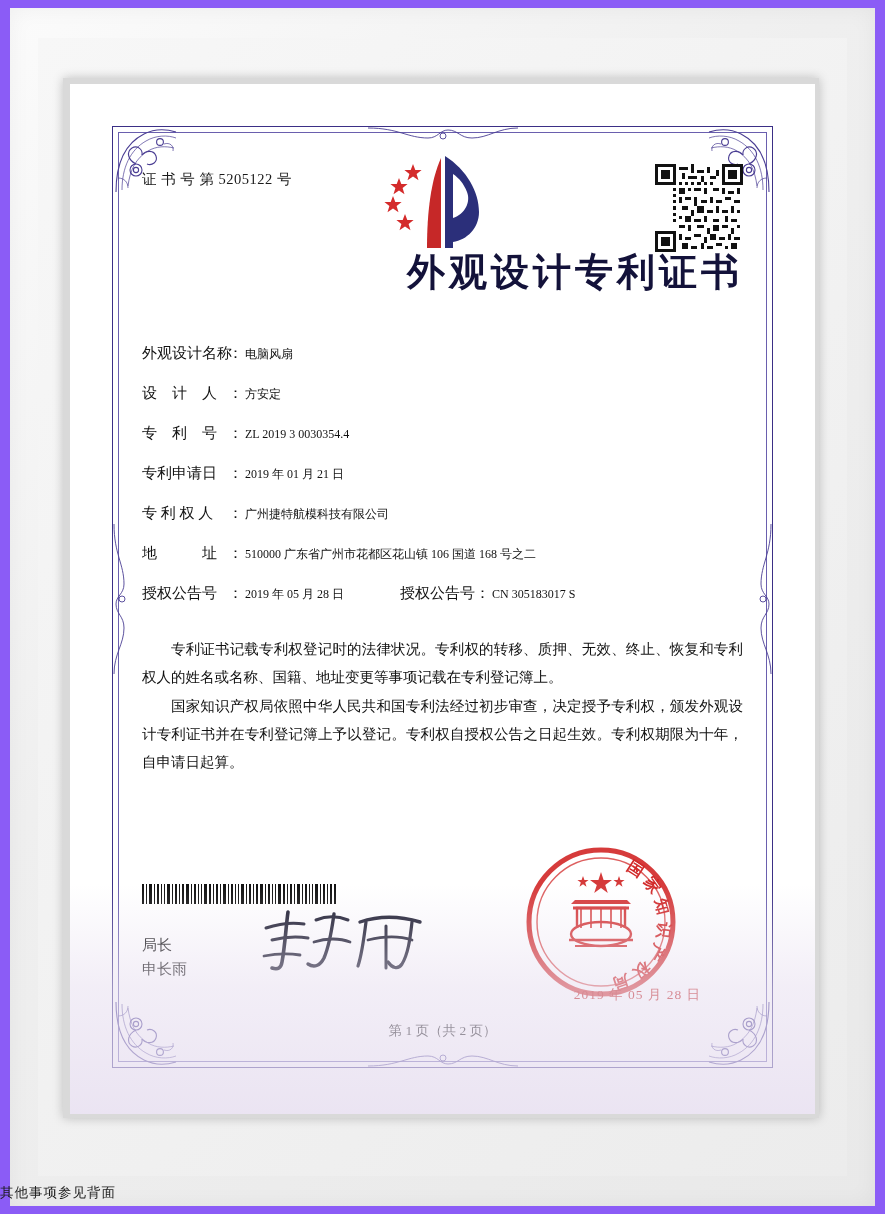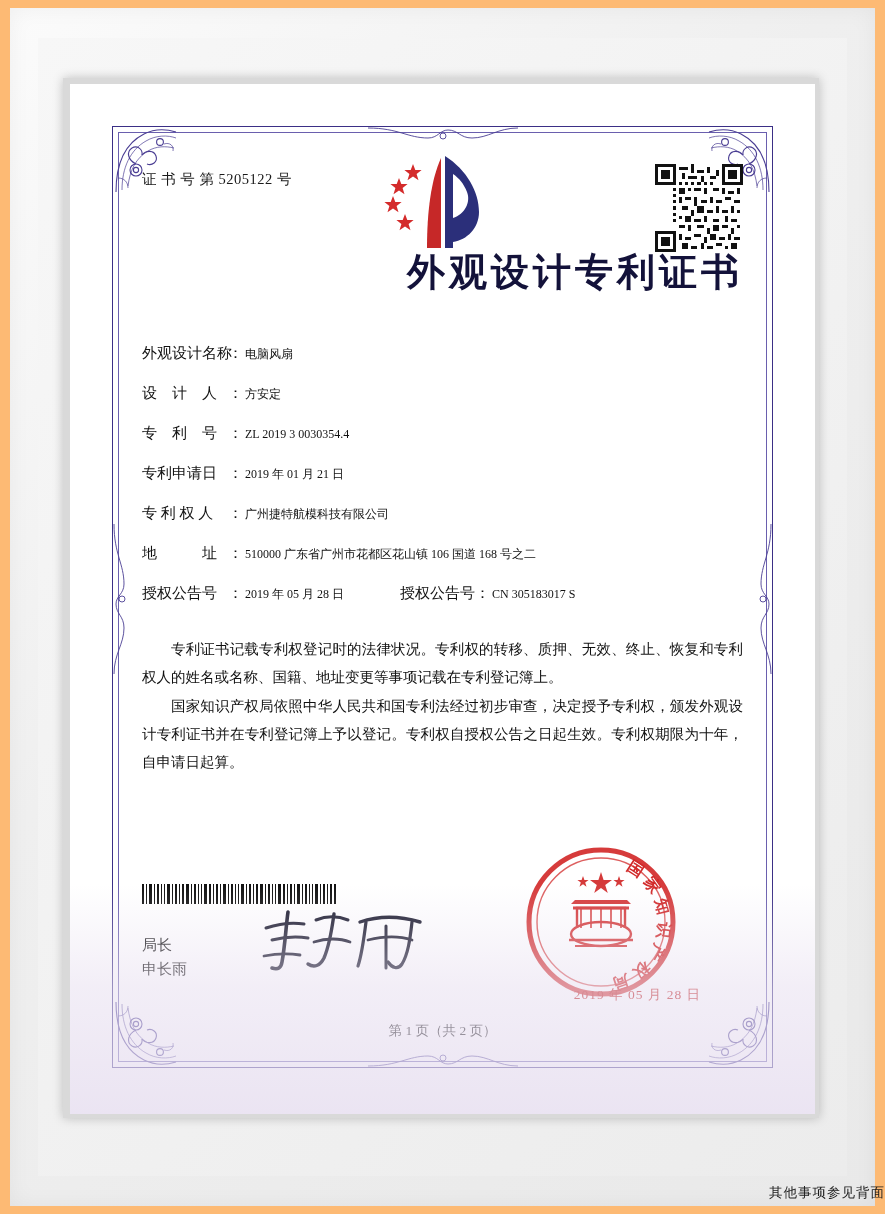--- a/index.html
+++ b/index.html
@@ -12,21 +12,21 @@
     height: 1214px;
     font-family: "Liberation Serif", "DejaVu Serif", serif;
     overflow: hidden;
   }
 
   
   .page {
     position: relative;
     width: 885px;
     height: 1214px;
-    background: #fdba74;
+    background: #8b5cf6;
     box-sizing: border-box;
     padding-left: 32px;
   }
   .scan-edge {
     position: absolute;
     left: 10px;
     top: 8px;
     right: 10px;
     bottom: 8px;
     background: linear-gradient(135deg, #fbfbfb 0%, #efefef 40%, #e9e9e9 100%);
@@ -240,21 +240,21 @@
     bottom: 14px;
     text-align: center;
     font-size: 13.5px;
     color: #111;
   }
 
   .footnote {
     position: absolute;
     left: 0; right: 0;
     bottom: 12px;
-    text-align: right;
+    text-align: left;
     font-size: 13.5px;
     color: #1a1a1a;
     letter-spacing: 1px;
   }
 </style>
 </head>
 <body>
 
 <div class="page">
   <div class="scan-edge"></div>

